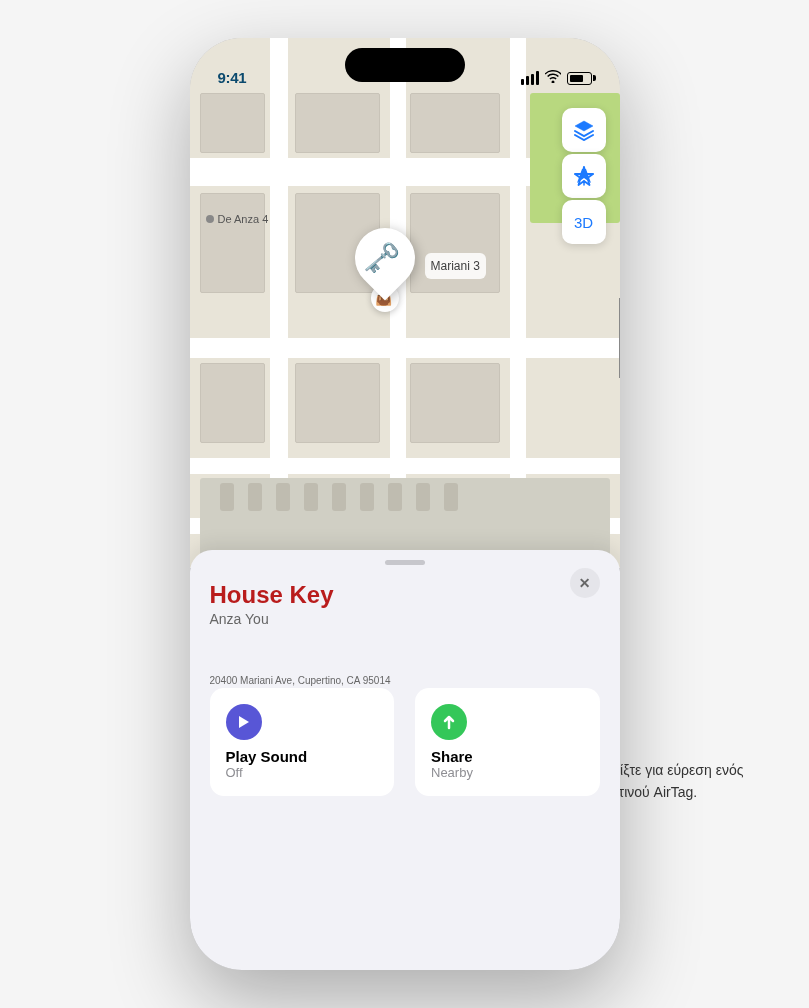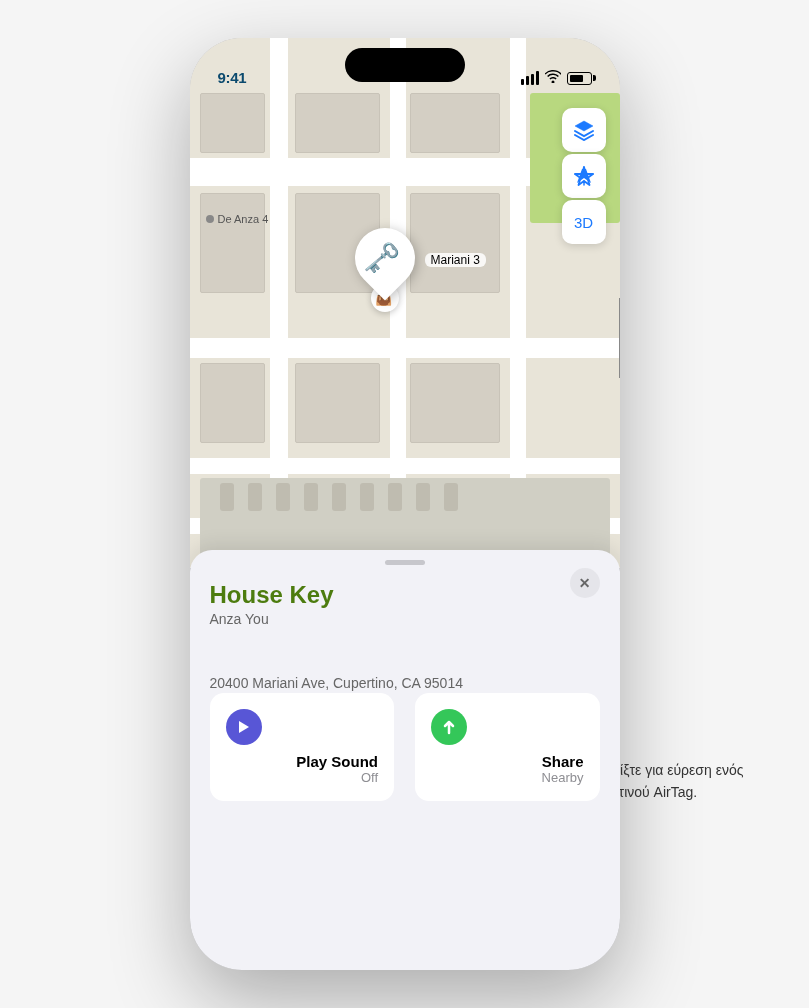--- a/index.html
+++ b/index.html
@@ -192,49 +192,48 @@
       justify-content: center;
       cursor: pointer;
       font-size: 14px;
       color: #666;
       font-weight: 600;
     }
 
     .item-title {
       font-size: 24px;
       font-weight: 700;
-      color: #4d7c0f;
+      color: #b91c1c;
       margin-bottom: 2px;
     }
 
     .item-subtitle {
       font-size: 14px;
       color: #666;
       margin-bottom: 2px;
     }
 
     .item-address {
-      font-size: 14px;
+      font-size: 10px;
       color: #666;
       margin-bottom: 2px;
       margin-top: 48px;
     }
 
     .item-time {
       font-size: 14px;
       color: #666;
       margin-bottom: 18px;
     }
 
     
     .action-row {
       display: flex;
       gap: 21px;
       margin-bottom: 12px;
-      text-align: right;
     }
 
     .action-card {
       flex: 1;
       background: #fff;
       border-radius: 14px;
       padding: 16px;
       display: flex;
       flex-direction: column;
       gap: 8px;
@@ -459,21 +458,21 @@
           <div style="width:14px; height:28px; background:#bfbcb0; border-radius:3px;"></div>
           <div style="width:14px; height:28px; background:#bfbcb0; border-radius:3px;"></div>
           <div style="width:14px; height:28px; background:#bfbcb0; border-radius:3px;"></div>
         </div>
 
         <div style="position:absolute; top:175px; left:16px; font-size:11px; color:#555; font-weight:500; display:flex; align-items:center; gap:4px;">
           <span style="width:8px; height:8px; background:#888; border-radius:50%; display:inline-block;"></span>
           <span>De Anza 4</span>
         </div>
 
-        <div class="map-label" style="position:absolute; top:215px; left:235px; font-size:12px; color:#000000; background:rgba(255,255,255,0.85); padding:0 6px; border-radius:6px;">Mariani 3</div>
+        <div class="map-label" style="position:absolute; top:215px; left:235px; font-size:12px; color:#404040; background:rgba(255,255,255,0.85); padding:6px 6px; border-radius:6px;">Mariani 3</div>
 
         <div class="map-controls">
           <div class="map-control-btn">
             <svg width="22" height="22" viewBox="0 0 22 22" fill="none">
               <path d="M11 2L2 7l9 5 9-5-9-5z" fill="#1c7aff" stroke="#1c7aff" stroke-width="0.5"></path>
               <path d="M2 12l9 5 9-5" stroke="#1c7aff" stroke-width="2" fill="none" stroke-linecap="round"></path>
               <path d="M2 16l9 5 9-5" stroke="#1c7aff" stroke-width="2" fill="none" stroke-linecap="round"></path>
             </svg>
           </div>
           <div class="map-control-btn">

